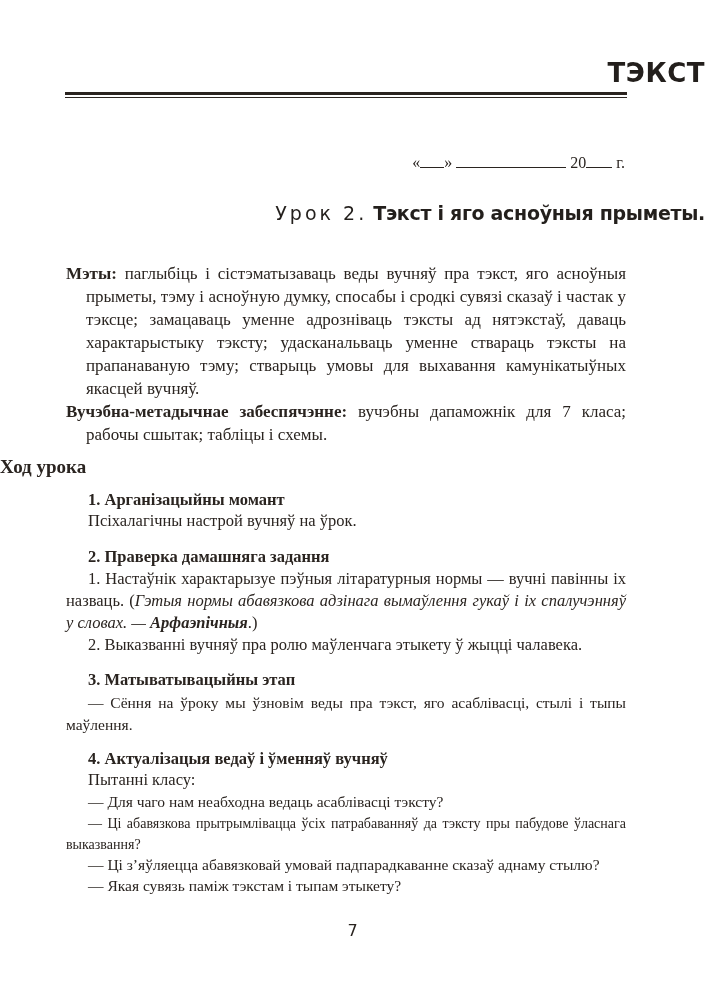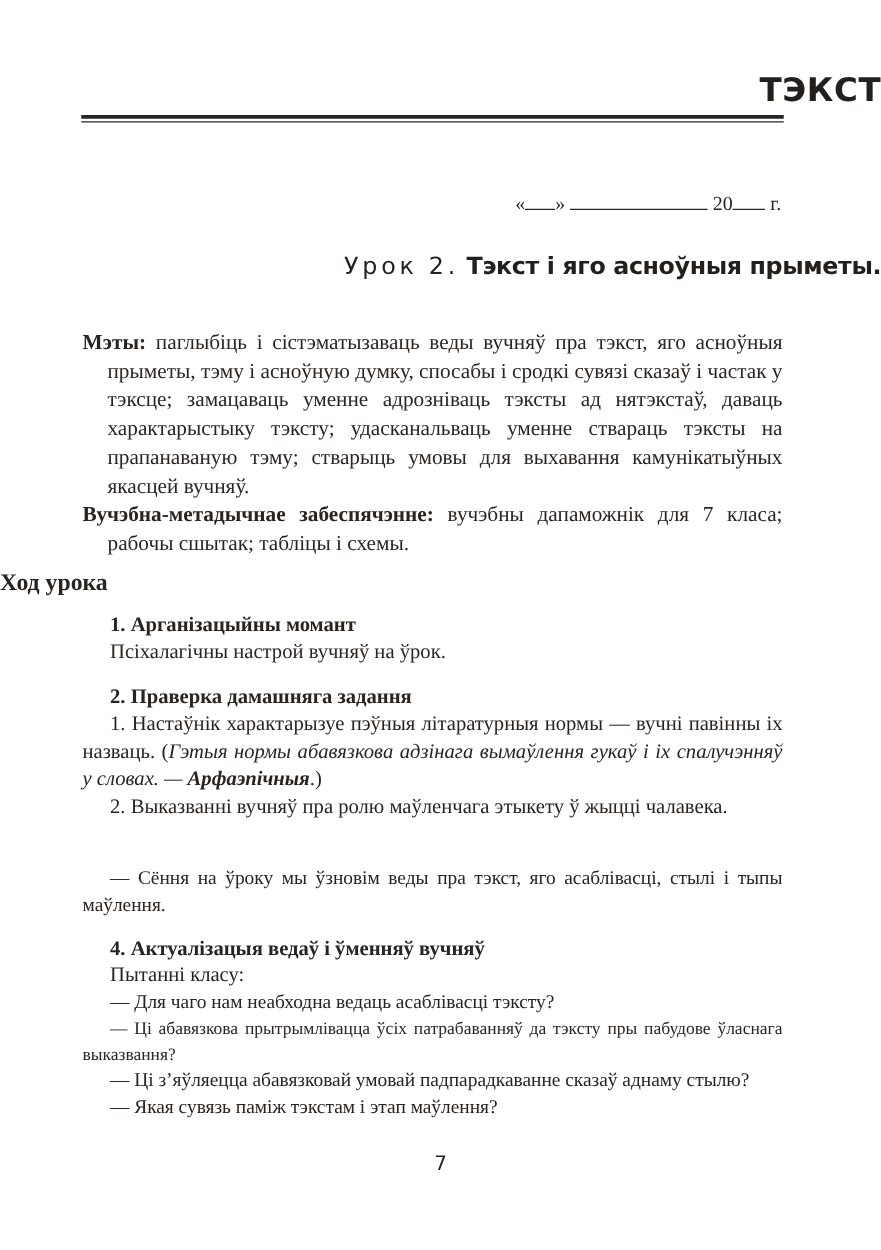--- a/index.html
+++ b/index.html
@@ -85,23 +85,24 @@
 
   <div class="heading-center">Ход урока</div>
 
   <div class="sec-title" style="top:490px;">1. Арганізацыйны момант</div>
   <div class="plain" style="top:511px;">Псіхалагічны настрой вучняў на ўрок.</div>
 
   <div class="sec-title" style="top:547px;">2. Праверка дамашняга задання</div>
   <p class="para indent" style="top:568px;"><span>1. Настаўнік характарызуе пэўныя літаратурныя нормы — вучні павінны іх назваць. (</span><span class="i">Гэтыя нормы абавязкова адзінага вымаўлення гукаў і іх спалучэнняў у словах. — </span><span class="bi">Арфаэпічныя</span><span>.)</span></p>
   <p class="para indent" style="top:634px;">2. Выказванні вучняў пра ролю маўленчага этыкету ў жыцці чалавека.</p>
 
+  <div class="sec-title" style="top:670px;">3. Матыватывацыйны этап</div>
   <p class="para indent" style="top:692px; font-size:15.5px;">— Сёння на ўроку мы ўзновім веды пра тэкст, яго асаблівасці, стылі і тыпы маўлення.</p>
 
   <div class="sec-title" style="top:749px;">4. Актуалізацыя ведаў і ўменняў вучняў</div>
   <div class="plain" style="top:770px;">Пытанні класу:</div>
   <div class="q" style="top:793px;">— Для чаго нам неабходна ведаць асаблівасці тэксту?</div>
   <p class="para indent" style="top:813px; font-size:14px; line-height:21px;">— Ці абавязкова прытрымлівацца ўсіх патрабаванняў да тэксту пры пабудове ўласнага выказвання?</p>
   <div class="q" style="top:856px;">— Ці з’яўляецца абавязковай умовай падпарадкаванне сказаў аднаму стылю?</div>
-  <div class="q" style="top:877px;">— Якая сувязь паміж тэкстам і этап маўлення?</div>
+  <div class="q" style="top:877px;">— Якая сувязь паміж тэкстам і тыпам этыкету?</div>
 
   <div class="page-number">7</div>
 </div>
 
 </body></html>

